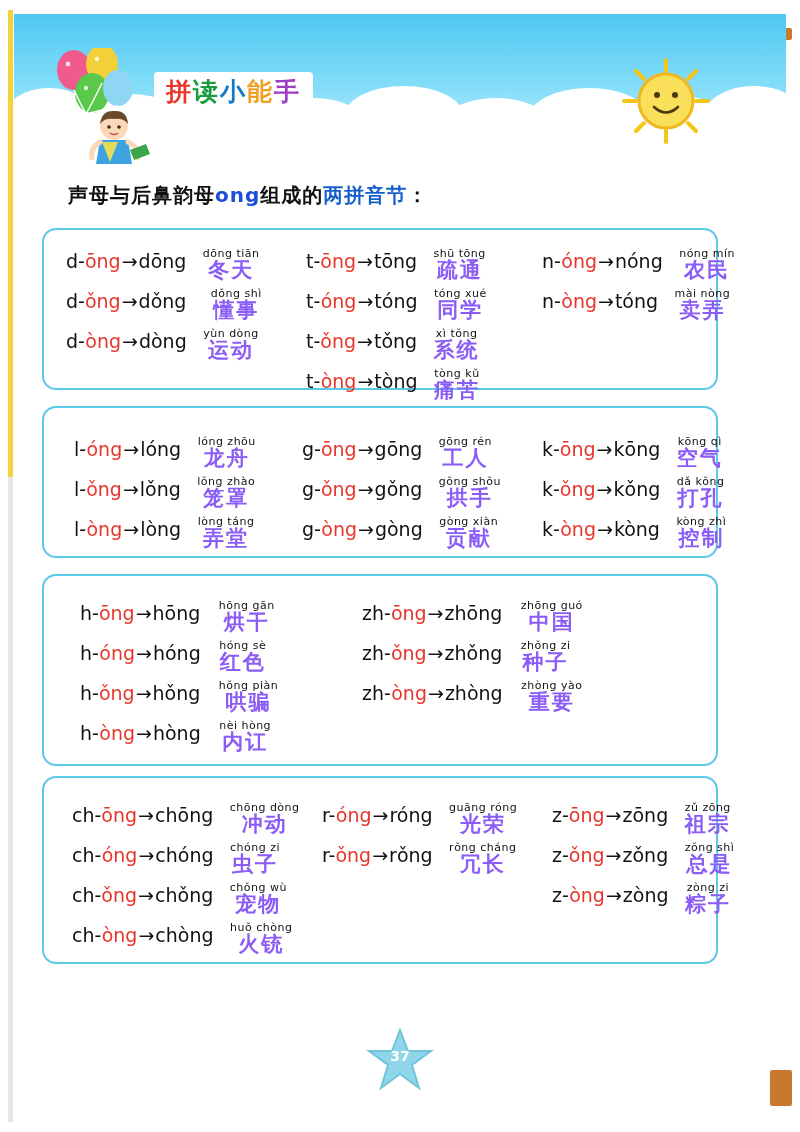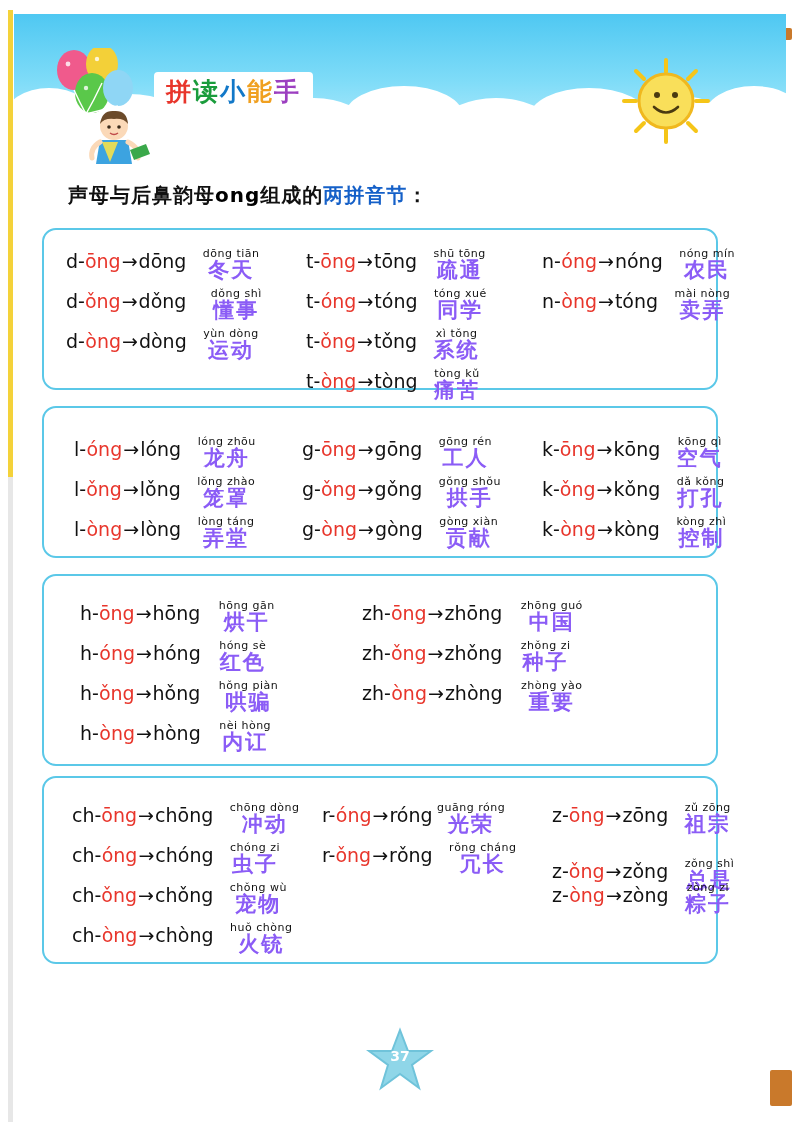--- a/index.html
+++ b/index.html
@@ -105,21 +105,21 @@
   .subtitle {
     position: absolute;
     left: 68px; top: 182px;
     font-family: "DejaVu Sans", sans-serif;
     font-size: 20px;
     font-weight: bold;
     color: #111111;
     letter-spacing: 1px;
     white-space: nowrap;
   }
-  .subtitle .ong { color:#000000; }
+  .subtitle .ong { color:#1d4ed8; }
   .subtitle .blue { color:#1560c8; }
 
   
   .card {
     position: absolute;
     left: 42px;
     width: 676px;
     border: 2px solid #5bc8e8;
     border-radius: 14px;
     background: #ffffff;
@@ -411,33 +411,33 @@
         <span class="word-wrap" style="margin-left:12px;"><span class="py">chǒng wù</span><span class="hz">宠物</span></span>
       </div>
       <div class="row" style="top:130px;">
         <span class="syll"><span>ch-</span><span class="red">òng</span><span class="arrow">→</span><span>chòng</span></span>
         <span class="word-wrap" style="margin-left:12px;"><span class="py">huǒ chòng</span><span class="hz">火铳</span></span>
       </div>
     </div>
     <div class="col" style="left:278px; top:14px;">
       <div class="row" style="top:10px;">
         <span class="syll"><span>r-</span><span class="red">óng</span><span class="arrow">→</span><span>róng</span></span>
-        <span class="word-wrap" style="margin-left:0;text-align:center;"><span class="py">guāng róng</span><span class="hz">光荣</span></span>
+        <span class="word-wrap" style="margin-left:12px;text-align:center;"><span class="py">guāng róng</span><span class="hz">光荣</span></span>
       </div>
       <div class="row" style="top:50px;">
         <span class="syll"><span>r-</span><span class="red">ǒng</span><span class="arrow">→</span><span>rǒng</span></span>
         <span class="word-wrap" style="margin-left:12px;"><span class="py">rǒng cháng</span><span class="hz">冗长</span></span>
       </div>
     </div>
     <div class="col" style="left:508px; top:14px;">
       <div class="row" style="top:10px;">
         <span class="syll"><span>z-</span><span class="red">ōng</span><span class="arrow">→</span><span>zōng</span></span>
         <span class="word-wrap" style="margin-left:12px;"><span class="py">zǔ zōng</span><span class="hz">祖宗</span></span>
       </div>
-      <div class="row" style="top:66px;">
+      <div class="row" style="top:50px;">
         <span class="syll"><span>z-</span><span class="red">ǒng</span><span class="arrow">→</span><span>zǒng</span></span>
         <span class="word-wrap" style="margin-left:12px;"><span class="py">zǒng shì</span><span class="hz">总是</span></span>
       </div>
       <div class="row" style="top:90px;">
         <span class="syll"><span>z-</span><span class="red">òng</span><span class="arrow">→</span><span>zòng</span></span>
         <span class="word-wrap" style="margin-left:12px;"><span class="py">zòng zi</span><span class="hz">粽子</span></span>
       </div>
     </div>
   </div>
 

